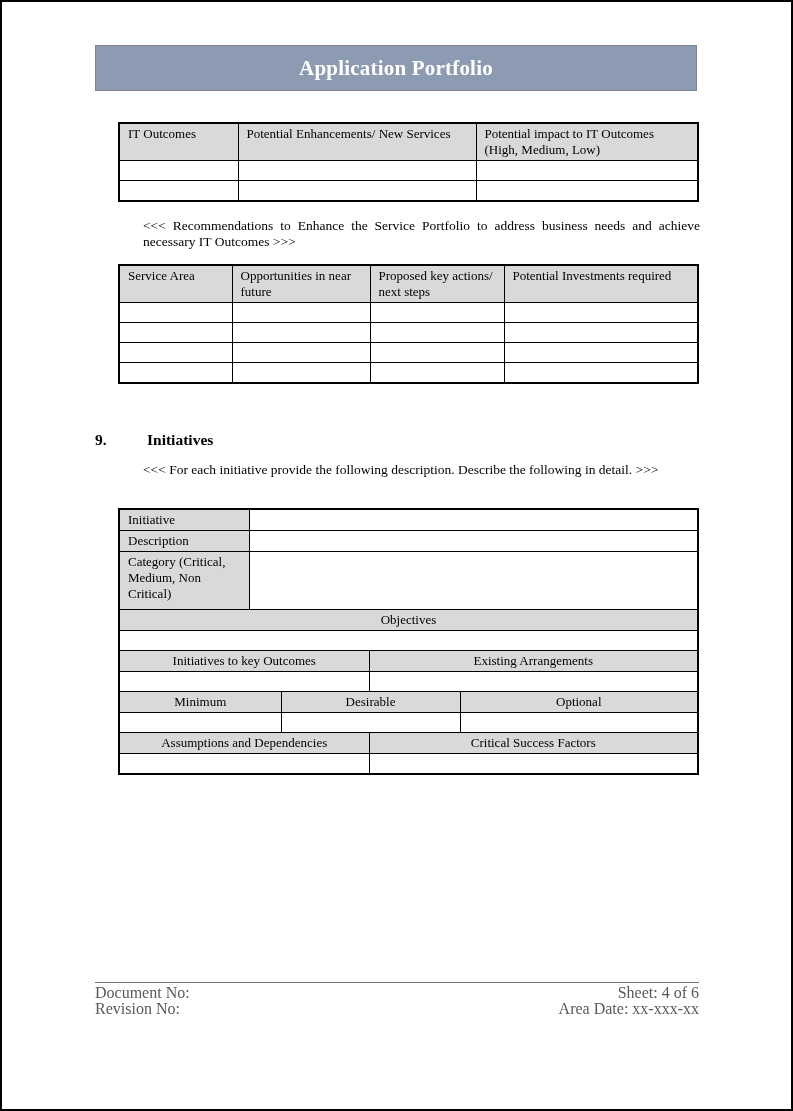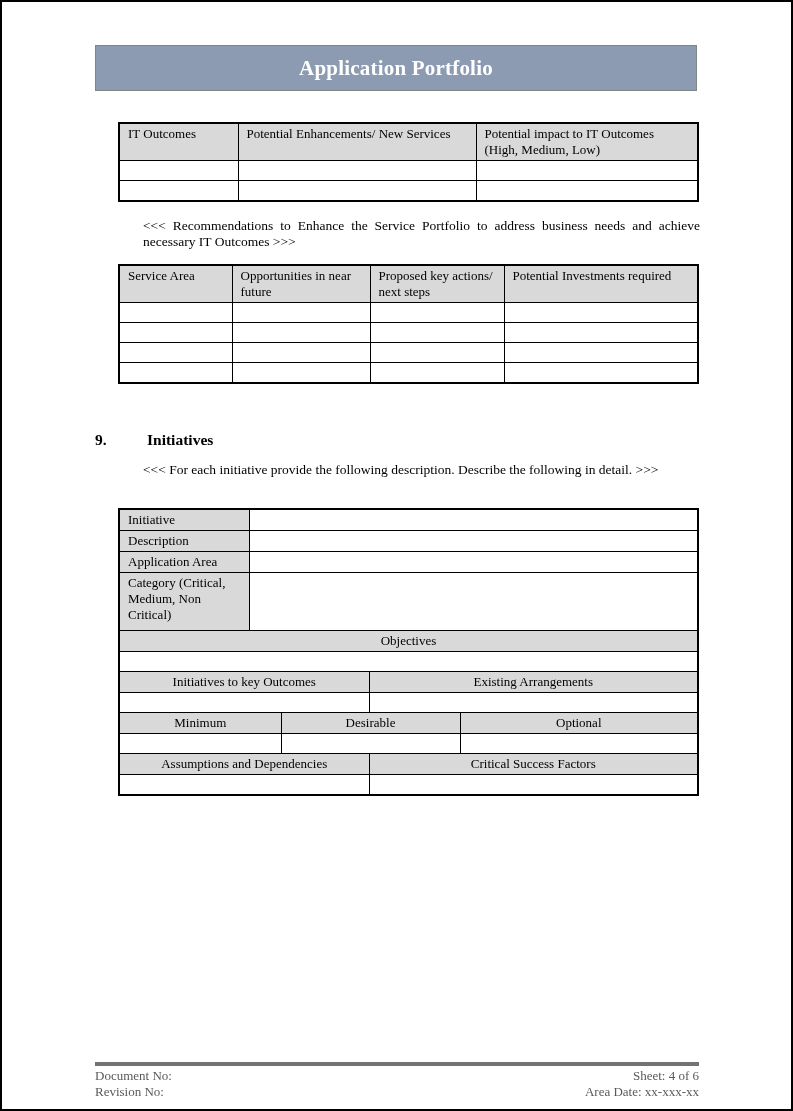--- a/index.html
+++ b/index.html
@@ -77,26 +77,26 @@
     background:var(--cell-gray);
     text-align:left;
   }
   #initiative-table .sec{
     background:var(--cell-gray);
     text-align:center;
   }
   #initiative-table .tall{height:58px;}
   
   .footer{
-    position:absolute;left:93px;top:1060px;width:604px;
-    border-top:4px solid #737373;
+    position:absolute;left:93px;top:980px;width:604px;
+    border-top:1px solid #737373;
     padding-top:2px;
     display:flex;justify-content:space-between;
     color:var(--footer-gray);
-    font-size:13px;line-height:15.5px;
+    font-size:16px;line-height:15.5px;
   }
   .footer .right{text-align:right;}
 </style>
 </head>
 <body>
 
 <div class="page">
 
   <div class="banner">
     <span>Application Portfolio</span>
@@ -188,24 +188,20 @@
     <tbody>
         <tr>
       <td class="lbl">Initiative</td>
       <td colspan="4"></td>
     </tr>
     <tr>
       <td class="lbl">Description</td>
       <td colspan="4"></td>
     </tr>
     <tr>
-      <td class="lbl">Application Area</td>
-      <td colspan="4"></td>
-    </tr>
-    <tr>
       <td class="lbl tall">Category (Critical, Medium, Non Critical)</td>
       <td colspan="4"></td>
     </tr>
     <tr>
       <td colspan="5" class="sec">Objectives</td>
     </tr>
     <tr>
       <td colspan="5"></td>
     </tr>
     <tr>

